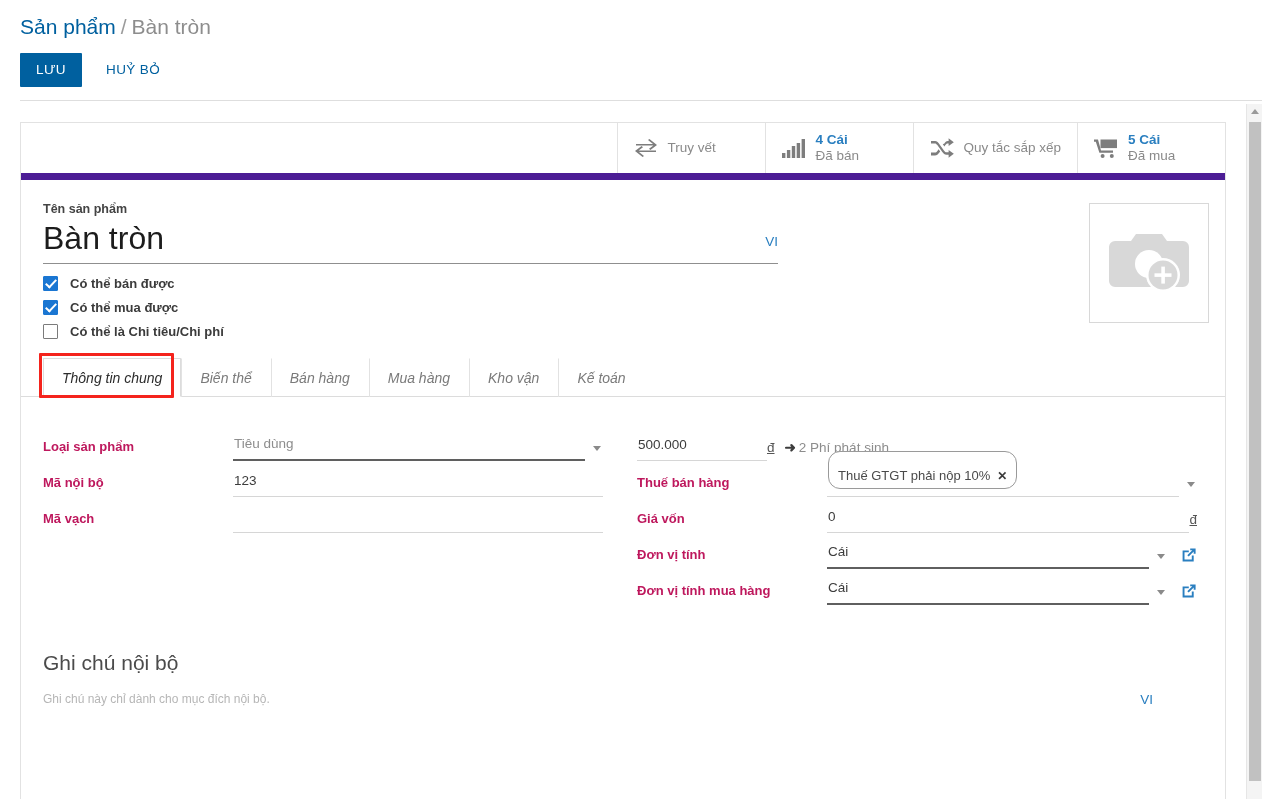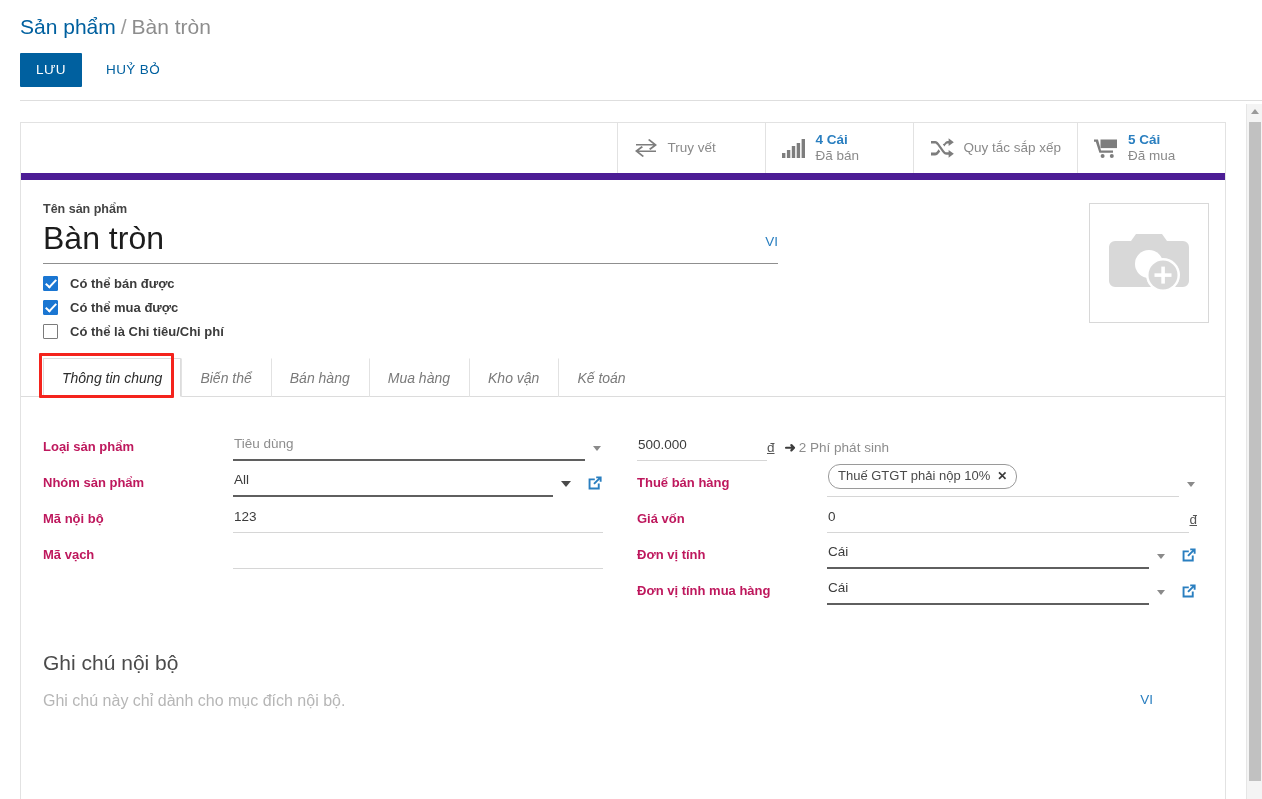--- a/index.html
+++ b/index.html
@@ -128,30 +128,30 @@
   }
   .caret.dark { border-top-color:#4a4a4a; border-left-width:5.5px; border-right-width:5.5px; border-top-width:6px; }
   .ext-link { margin:0 0 6px 14px; cursor:pointer; flex:none; display:flex; }
   .unit-d { font-size:13.5px; color:#555; padding:0 0 6px 0; text-decoration:underline; flex:none; }
   .fee-link { font-size:13.5px; color:#8d8d8d; padding:0 0 6px 10px; white-space:nowrap; flex:none; cursor:pointer; }
   .fee-link .arrow { color:#3c3c3c; font-weight:bold; margin-right:3px; }
 
   .chip {
     display:inline-flex; align-items:center; gap:7px;
     border:1px solid #9a9a9a; border-radius:12px;
-    padding:2px 9px 3px; font-size:13px; color:#4a4a4a;
+    padding:15px 9px 3px; font-size:13px; color:#4a4a4a;
     margin-bottom:4px; background:#fff;
   }
   .chip .x { font-size:12px; font-weight:bold; color:#3b3b3b; cursor:pointer; }
 
   
   .notes { padding:46px 22px 0 22px; position:relative; }
   .notes-title { font-size:21px; color:#4b4b4b; }
   .notes-row { display:flex; align-items:flex-start; margin-top:17px; width:1110px; }
-  .notes-ph { font-size:16px; color:#b6b6b6; flex:1; }
+  .notes-ph { font-size:12px; color:#b6b6b6; flex:1; }
   .notes-lang { color:#2a7fc0; font-size:13.5px; cursor:pointer; }
 
   
   .scrollbar {
     position:absolute; top:104px; right:0; width:16px; bottom:0;
     background:#f4f4f4; border-left:1px solid #e6e6e6;
   }
   .sb-up {
     height:15px; display:flex; align-items:center; justify-content:center; cursor:pointer;
   }
@@ -295,36 +295,20 @@
           <div class="flabel">Loại sản phẩm</div>
           <div class="fctl">
             <div class="ctl-line">
               <div class="ctl-text muted">Tiêu dùng</div>
               <div class="underline-strong"></div>
             </div>
             <span class="caret"></span>
           </div>
         </div>
 
-        <div class="frow">
-          <div class="flabel">Nhóm sản phẩm</div>
-          <div class="fctl">
-            <div class="ctl-line">
-              <div class="ctl-text">All</div>
-              <div class="underline-strong"></div>
-            </div>
-            <span class="caret dark"></span>
-            <span class="ext-link">
-              <svg width="16" height="16" viewBox="0 0 16 16">
-                <path d="M1.6 3.4h6.2v1.9H3.5v7.3h7.3V8.4h1.9v6.2H1.6z" fill="#2a7fc0"></path>
-                <path d="M9.2 1.4h5.4v5.4h-1.9V4.6l-5 5-1.4-1.4 5-5H9.2z" fill="#2a7fc0"></path>
-              </svg>
-            </span>
-          </div>
-        </div>
 
         <div class="frow">
           <div class="flabel">Mã nội bộ</div>
           <div class="fctl">
             <div class="ctl-line">
               <div class="ctl-text">123</div>
               <div class="underline-light"></div>
             </div>
           </div>
         </div>

